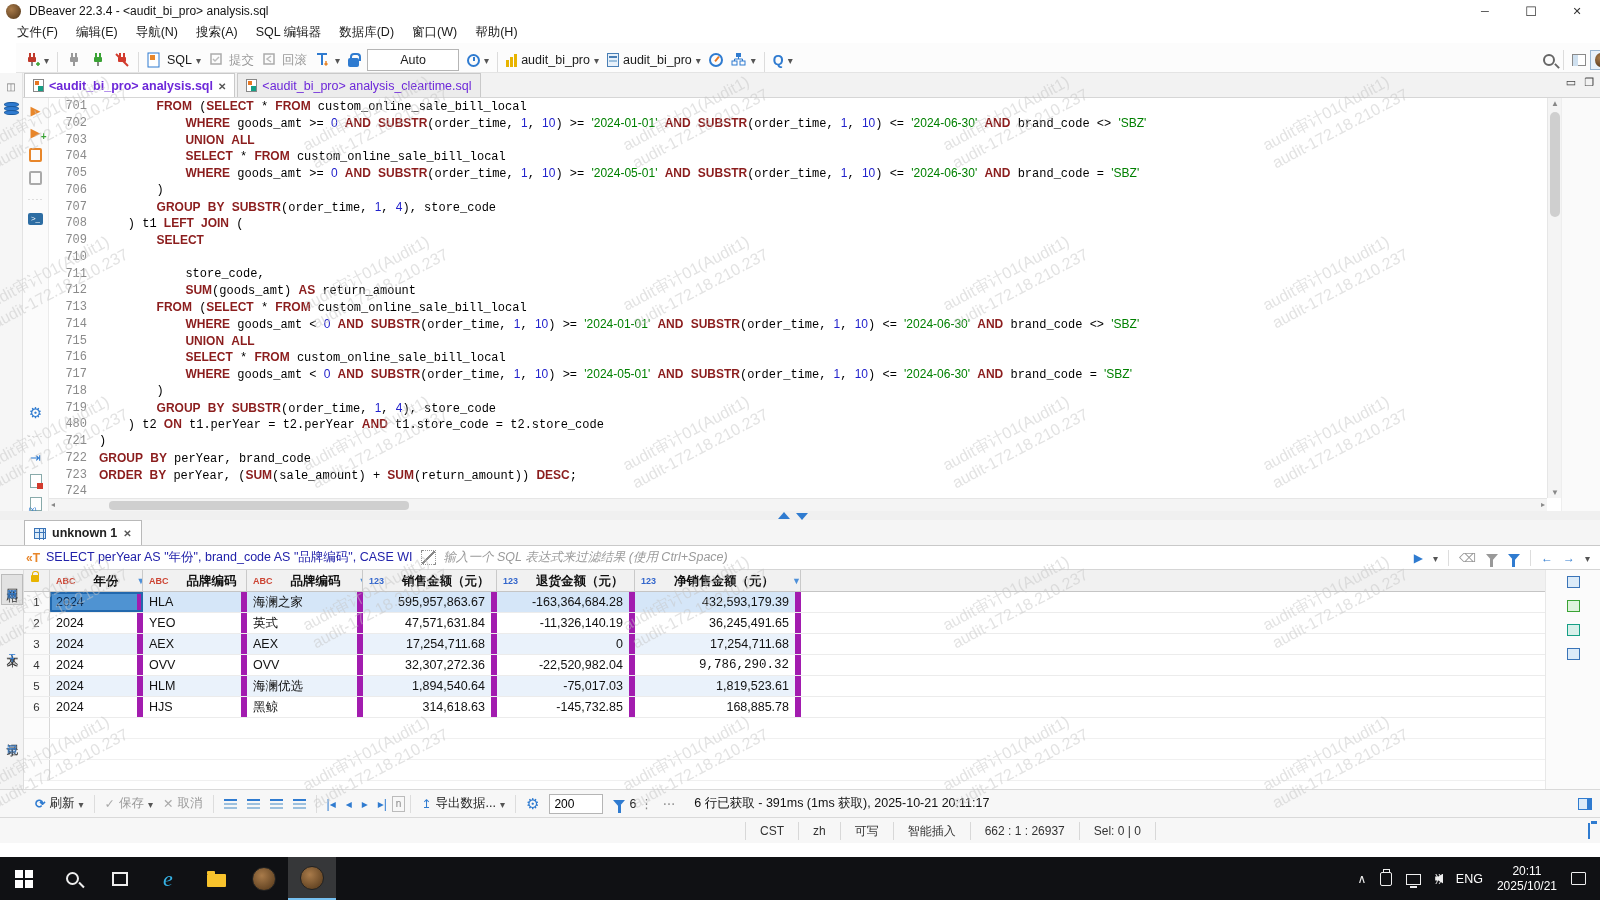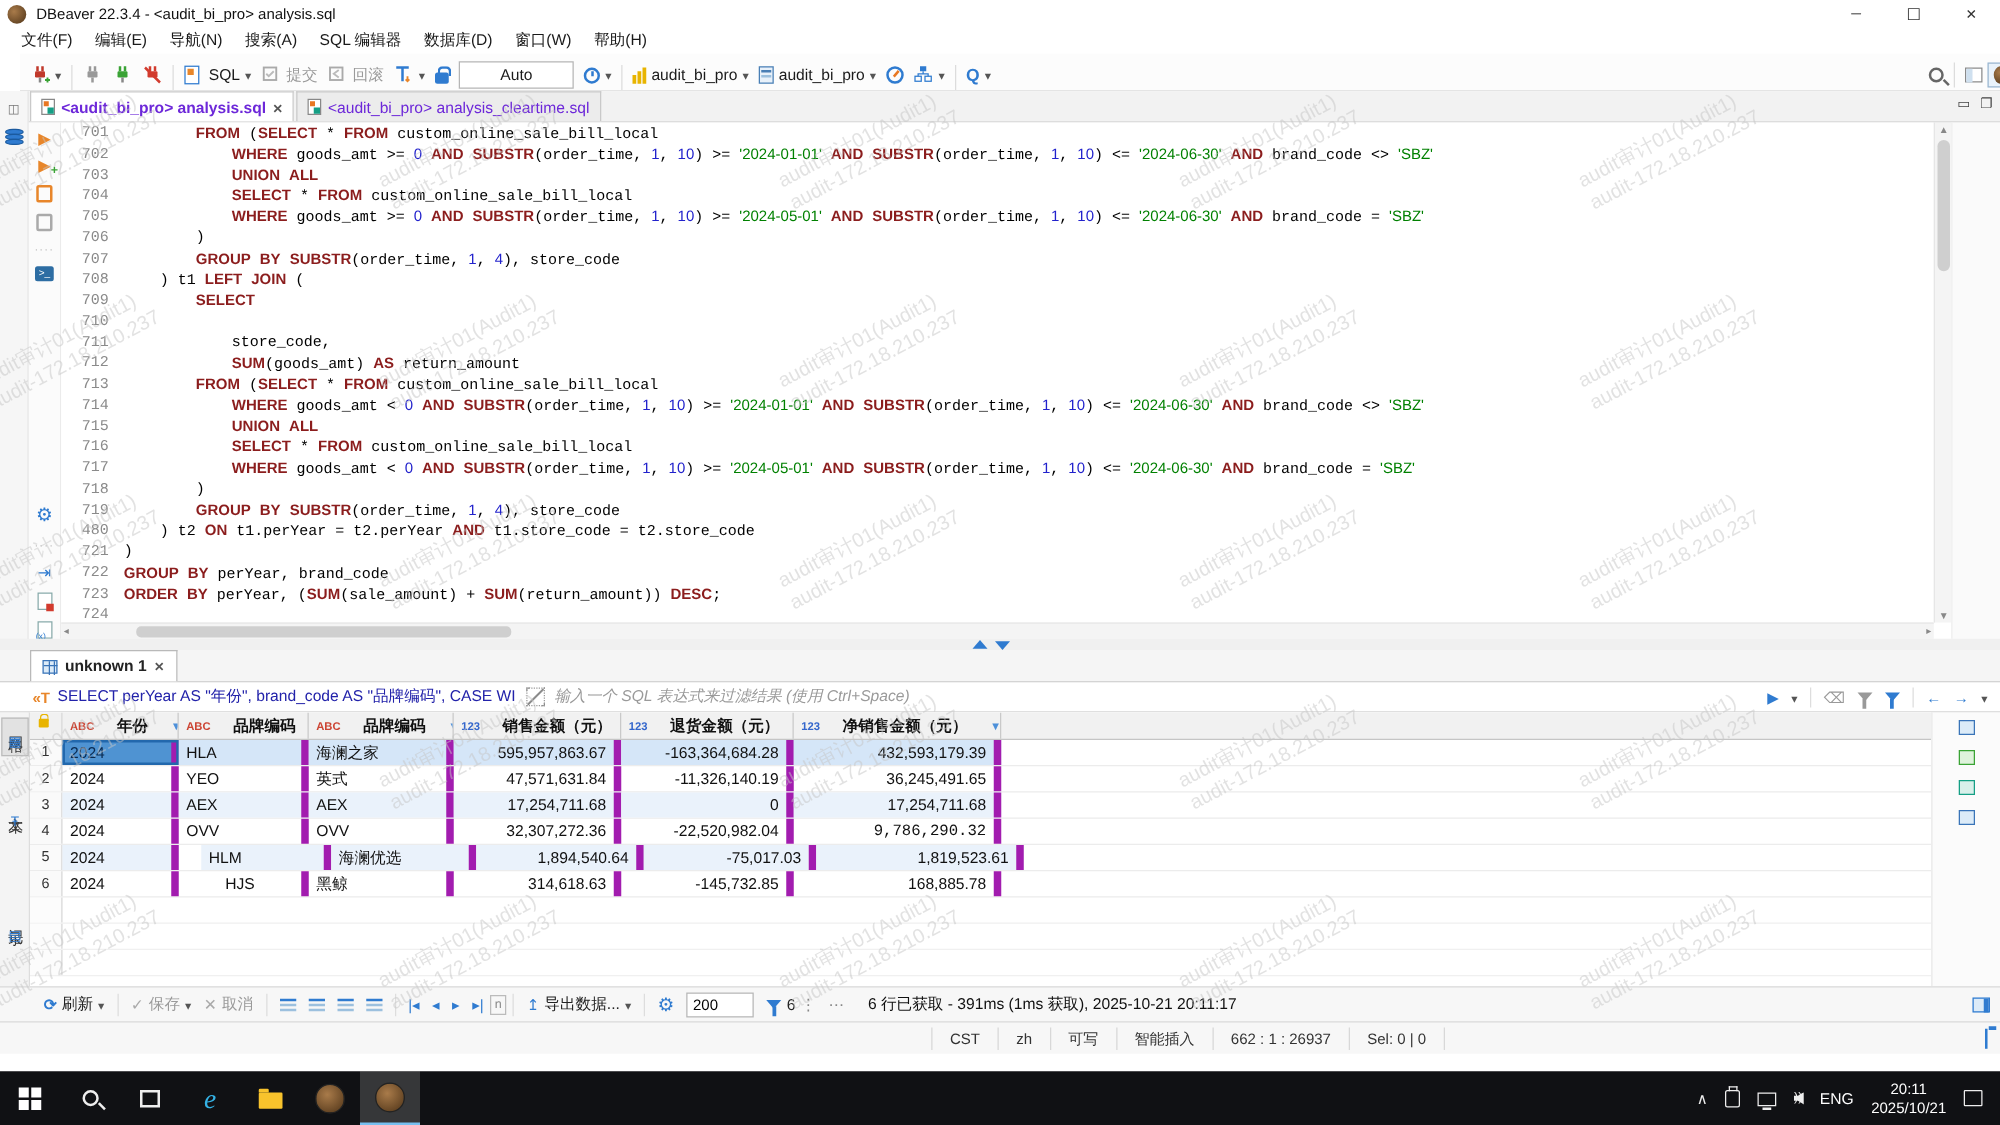--- a/index.html
+++ b/index.html
@@ -539,30 +539,30 @@
         <span class="cell" style="width: 93px;">2024</span>
         <span class="cell" style="width: 104px;">OVV</span>
         <span class="cell" style="width: 116px;">OVV</span>
         <span class="cell al-r" style="width: 134px;">32,307,272.36</span>
         <span class="cell al-r" style="width: 138px;">-22,520,982.04</span>
         <span class="cell al-r" style="width: 166px; font-family: Liberation Mono, monospace;">9,786,290.32</span>
       </div>
       <div class="gridrow row-odd">
         <span class="gut">5</span>
         <span class="cell" style="width: 93px;">2024</span>
-        <span class="cell" style="width: 104px; margin-left: 18px;">HLM</span>
+        <span class="cell" style="width: 104px;">HLM</span>
         <span class="cell" style="width: 116px;">海澜优选</span>
         <span class="cell al-r" style="width: 134px;">1,894,540.64</span>
         <span class="cell al-r" style="width: 138px;">-75,017.03</span>
         <span class="cell al-r" style="width: 166px;">1,819,523.61</span>
       </div>
       <div class="gridrow">
         <span class="gut">6</span>
         <span class="cell" style="width: 93px;">2024</span>
-        <span class="cell" style="width: 104px; text-align: center;">HJS</span>
+        <span class="cell" style="width: 104px;">HJS</span>
         <span class="cell" style="width: 116px;">黑鲸</span>
         <span class="cell al-r" style="width: 134px;">314,618.63</span>
         <span class="cell al-r" style="width: 138px;">-145,732.85</span>
         <span class="cell al-r" style="width: 166px;">168,885.78</span>
       </div>
       <div class="stub">
         <span class="gut"></span>
       </div>
       <div class="stub">
         <span class="gut"></span>

